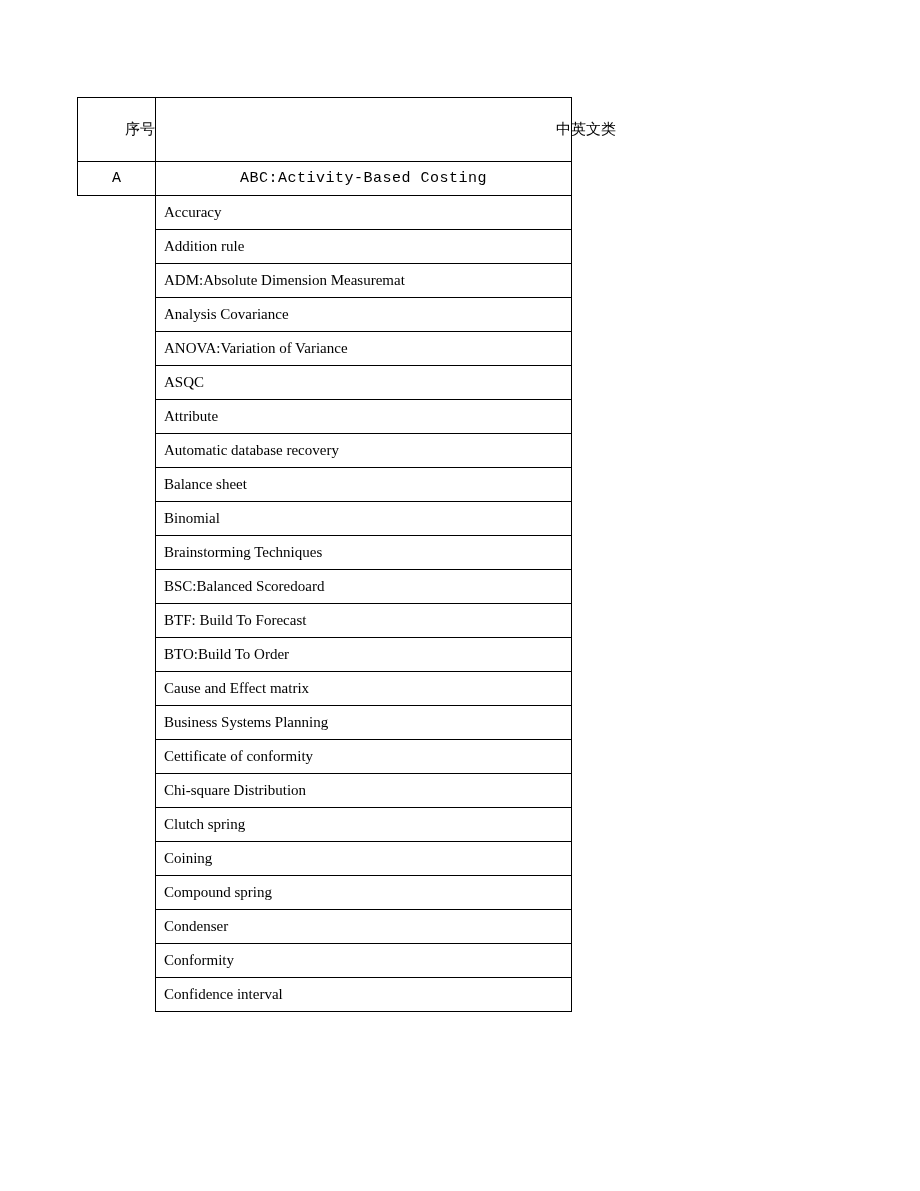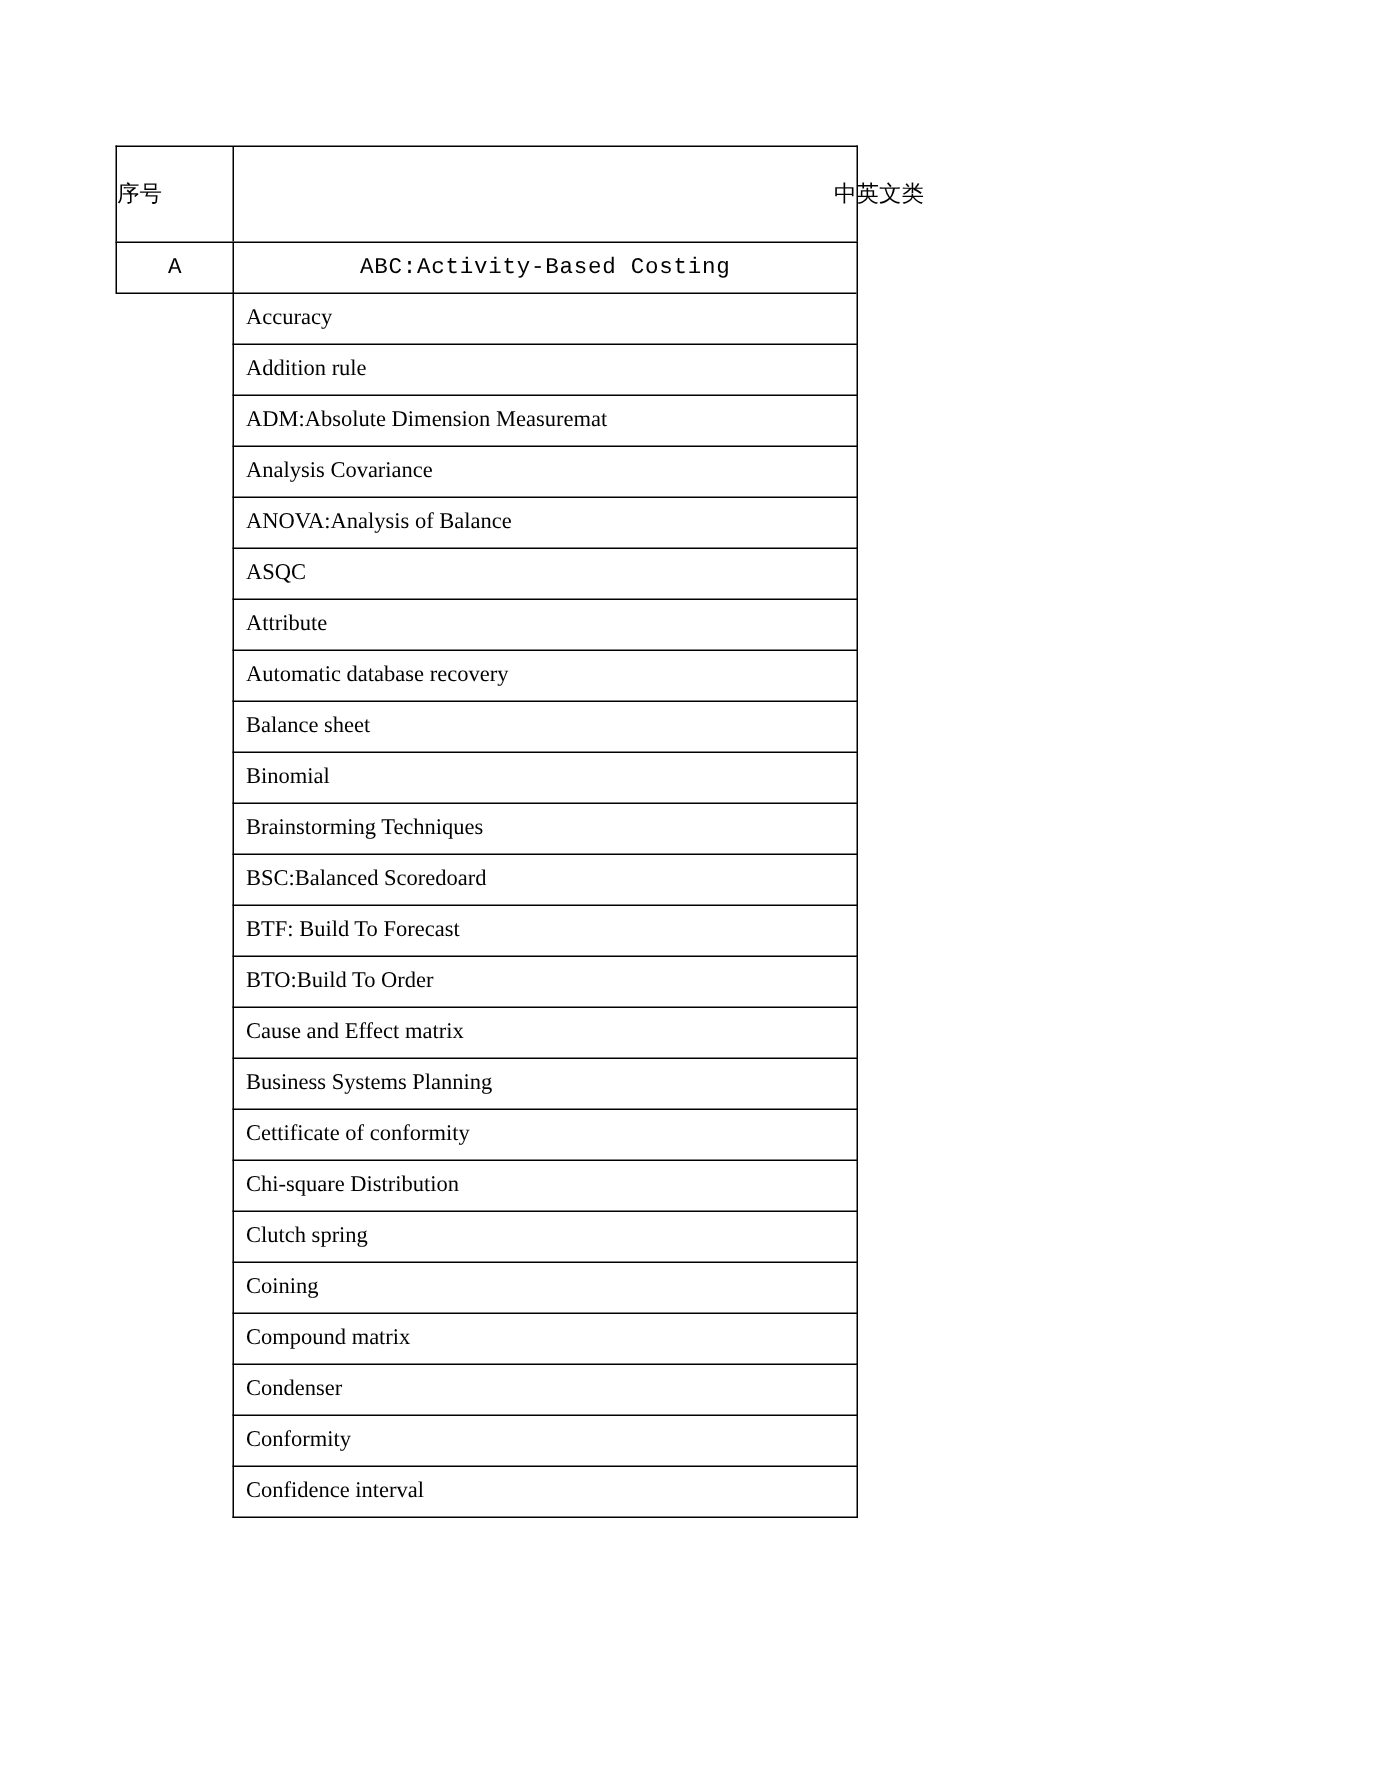--- a/index.html
+++ b/index.html
@@ -22,21 +22,21 @@
     }
     .header-row {
       display: flex;
       border: 1.5px solid #000;
       border-bottom: none;
     }
     .header-col1 {
       width: 78px;
       border-right: 1.5px solid #000;
       padding: 22px 0;
-      text-align: left;
+      text-align: right;
       font-size: 15px;
     }
     .header-col2 {
       flex: 1;
       padding: 22px 0 22px 0;
       font-size: 15px;
       text-align: right;
       position: relative;
     }
     .header-col2-text {
@@ -93,34 +93,34 @@
   </div>
   <div class="row-a">
     <div class="row-a-col1">A</div>
     <div class="row-a-col2">ABC:Activity-Based Costing</div>
   </div>
   <div class="data-rows">
     <div class="data-row">Accuracy</div>
     <div class="data-row">Addition rule</div>
     <div class="data-row">ADM:Absolute Dimension Measuremat</div>
     <div class="data-row">Analysis Covariance</div>
-    <div class="data-row">ANOVA:Analysis of Balance</div>
+    <div class="data-row">ANOVA:Variation of Variance</div>
     <div class="data-row">ASQC</div>
     <div class="data-row">Attribute</div>
     <div class="data-row">Automatic database recovery</div>
     <div class="data-row">Balance sheet</div>
     <div class="data-row">Binomial</div>
     <div class="data-row">Brainstorming Techniques</div>
     <div class="data-row">BSC:Balanced Scoredoard</div>
     <div class="data-row">BTF: Build To Forecast</div>
     <div class="data-row">BTO:Build To Order</div>
     <div class="data-row">Cause and Effect matrix</div>
     <div class="data-row">Business Systems Planning</div>
     <div class="data-row">Cettificate of conformity</div>
     <div class="data-row">Chi-square Distribution</div>
     <div class="data-row">Clutch spring</div>
     <div class="data-row">Coining</div>
-    <div class="data-row">Compound matrix</div>
+    <div class="data-row">Compound spring</div>
     <div class="data-row">Condenser</div>
     <div class="data-row">Conformity</div>
     <div class="data-row">Confidence interval</div>
   </div>
 </div>
 
 </body></html>

